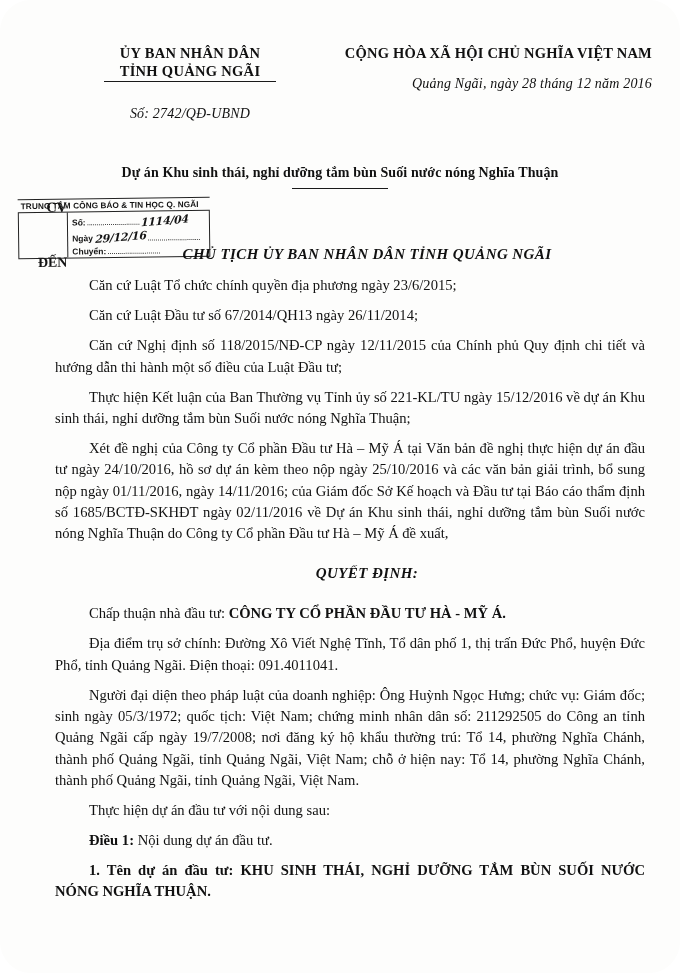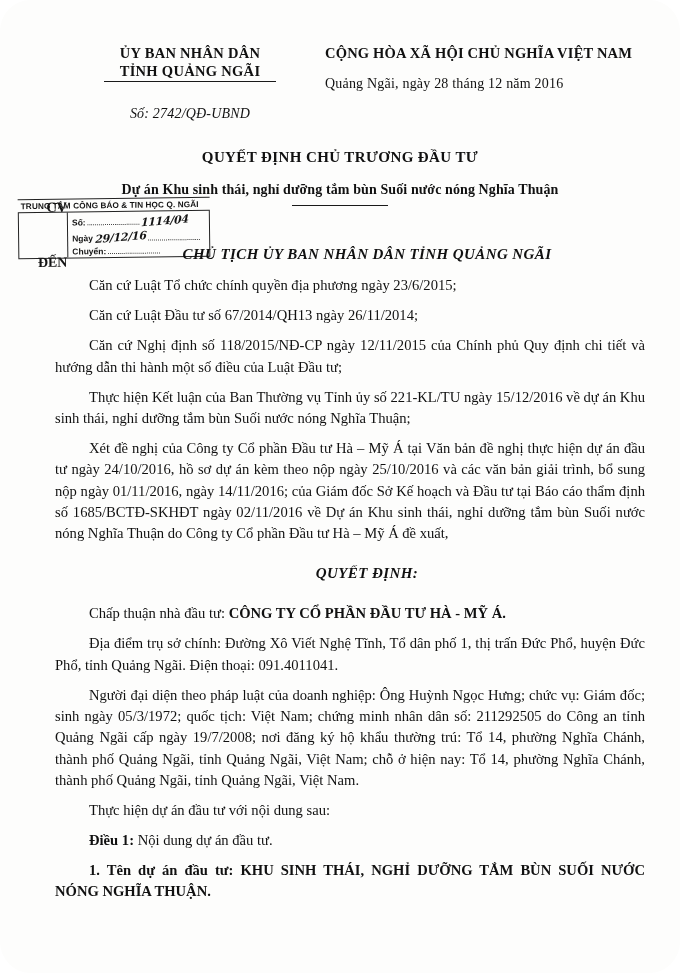--- a/index.html
+++ b/index.html
@@ -31,21 +31,21 @@
     width: 680px;
     display: flex;
   }
   .hdr-left {
     width: 270px;
     text-align: center;
     margin-left: 55px;
   }
   .hdr-right {
     flex: 1;
-    text-align: left;
+    text-align: right;
     padding-right: 28px;
   }
   .org-name {
     font-weight: bold;
     font-size: 14.5px;
     letter-spacing: 0.3px;
     line-height: 1.25;
   }
   .org-name .l2 {
     display: inline-block;
@@ -66,20 +66,21 @@
   }
   .motto {
     font-weight: bold;
     font-size: 13.5px;
     display: inline-block;
     border-bottom: 1.6px solid #1a1a1a;
     padding: 0 4px 1px 4px;
     margin-top: 1px;
   }
   .place-date {
+    font-style: italic;
     font-size: 14px;
     margin-top: 13px;
     letter-spacing: 0.2px;
   }
 
   
   .title-block {
     position: absolute;
     top: 149px;
     left: 0;
@@ -212,21 +213,20 @@
       <div class="doc-number">Số: 2742/QĐ-UBND</div>
     </div>
 
     <div class="hdr-right">
       <div class="nation">CỘNG HÒA XÃ HỘI CHỦ NGHĨA VIỆT NAM</div>
       <div class="place-date">Quảng Ngãi, ngày 28 tháng 12 năm 2016</div>
     </div>
   </div>
 
   <div class="title-block">
-    <div class="title-main">QUYẾT ĐỊNH CHỦ TRƯƠNG ĐẦU TƯ</div>
     <div class="title-sub">Dự án Khu sinh thái, nghỉ dưỡng tắm bùn Suối nước nóng Nghĩa Thuận</div>
     <div class="title-rule"></div>
   </div>
 
   <div class="stamp">
     <div class="stamp-title">TRUNG TÂM CÔNG BÁO &amp; TIN HỌC Q. NGÃI</div>
     <div class="stamp-body">
       <div class="stamp-cv">
         <span>CV</span>
         <span>ĐẾN</span>

